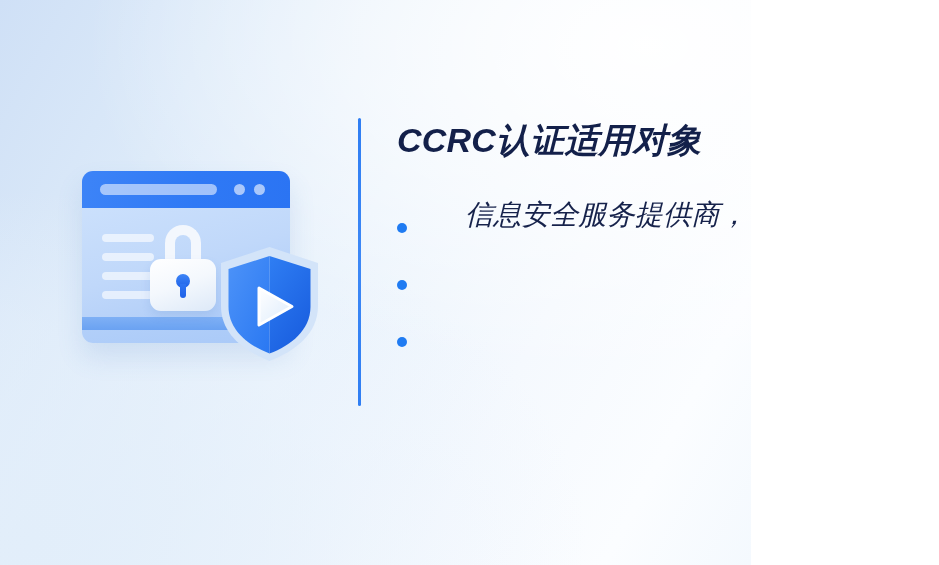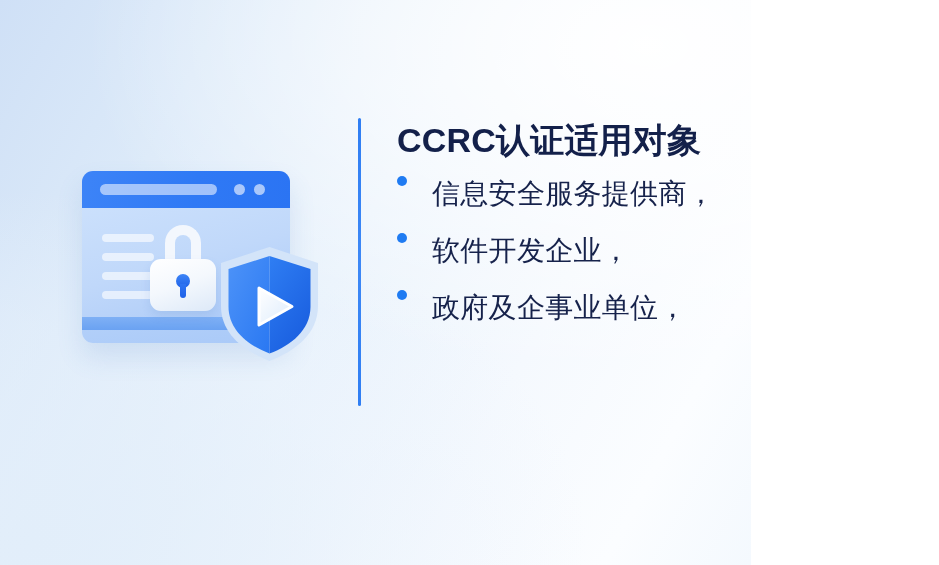--- a/index.html
+++ b/index.html
@@ -14,20 +14,21 @@
   }
 
   #slide {
     position: relative;
     width: 751px;
     height: 565px;
     background:
       radial-gradient(120% 95% at 86% 8%, rgba(255,255,255,0.98) 0%, rgba(255,255,255,0.55) 32%, rgba(255,255,255,0.0) 62%),
       radial-gradient(95% 80% at 4% 96%, rgba(226,238,250,0.95) 0%, rgba(233,242,252,0.4) 48%, rgba(255,255,255,0) 78%),
       linear-gradient(118deg, #cfe0f6 0%, #dceaf9 22%, #eaf3fc 46%, #f5f9fe 68%, #fbfdff 86%, #f4f9fe 100%);
+    font-style: italic;
   }
 
   
   #illustration {
     position: absolute;
     left: 78px;
     top: 165px;
     width: 260px;
     height: 210px;
   }
@@ -182,22 +183,23 @@
     color: #13204a;
     letter-spacing: 0.2px;
     line-height: 44px;
     white-space: nowrap;
   }
   #bullets {
     margin-top: 14px;
   }
   .bullet-row {
     display: flex;
-    align-items: flex-start;
+    align-items: flex-end;
     height: 57px;
+    gap: 33px;
   }
   .bullet-dot {
     flex: 0 0 auto;
     width: 10px;
     height: 10px;
     border-radius: 50%;
     background: #1f7bf2;
     margin-right: 25px;
   }
   .bullet-text {
@@ -272,22 +274,20 @@
   <div id="textblock">
     <div id="title">CCRC认证适用对象</div>
 
     <div id="bullets">
       <div class="bullet-row">
         <span class="bullet-dot"></span>
         <span class="bullet-text">信息安全服务提供商，</span>
       </div>
       <div class="bullet-row">
         <span class="bullet-dot"></span>
-        <span class="bullet-text">软件开发企业，</span>
       </div>
       <div class="bullet-row">
         <span class="bullet-dot"></span>
-        <span class="bullet-text">政府及企事业单位，</span>
       </div>
     </div>
   </div>
 
 </div>
 
 </body></html>

